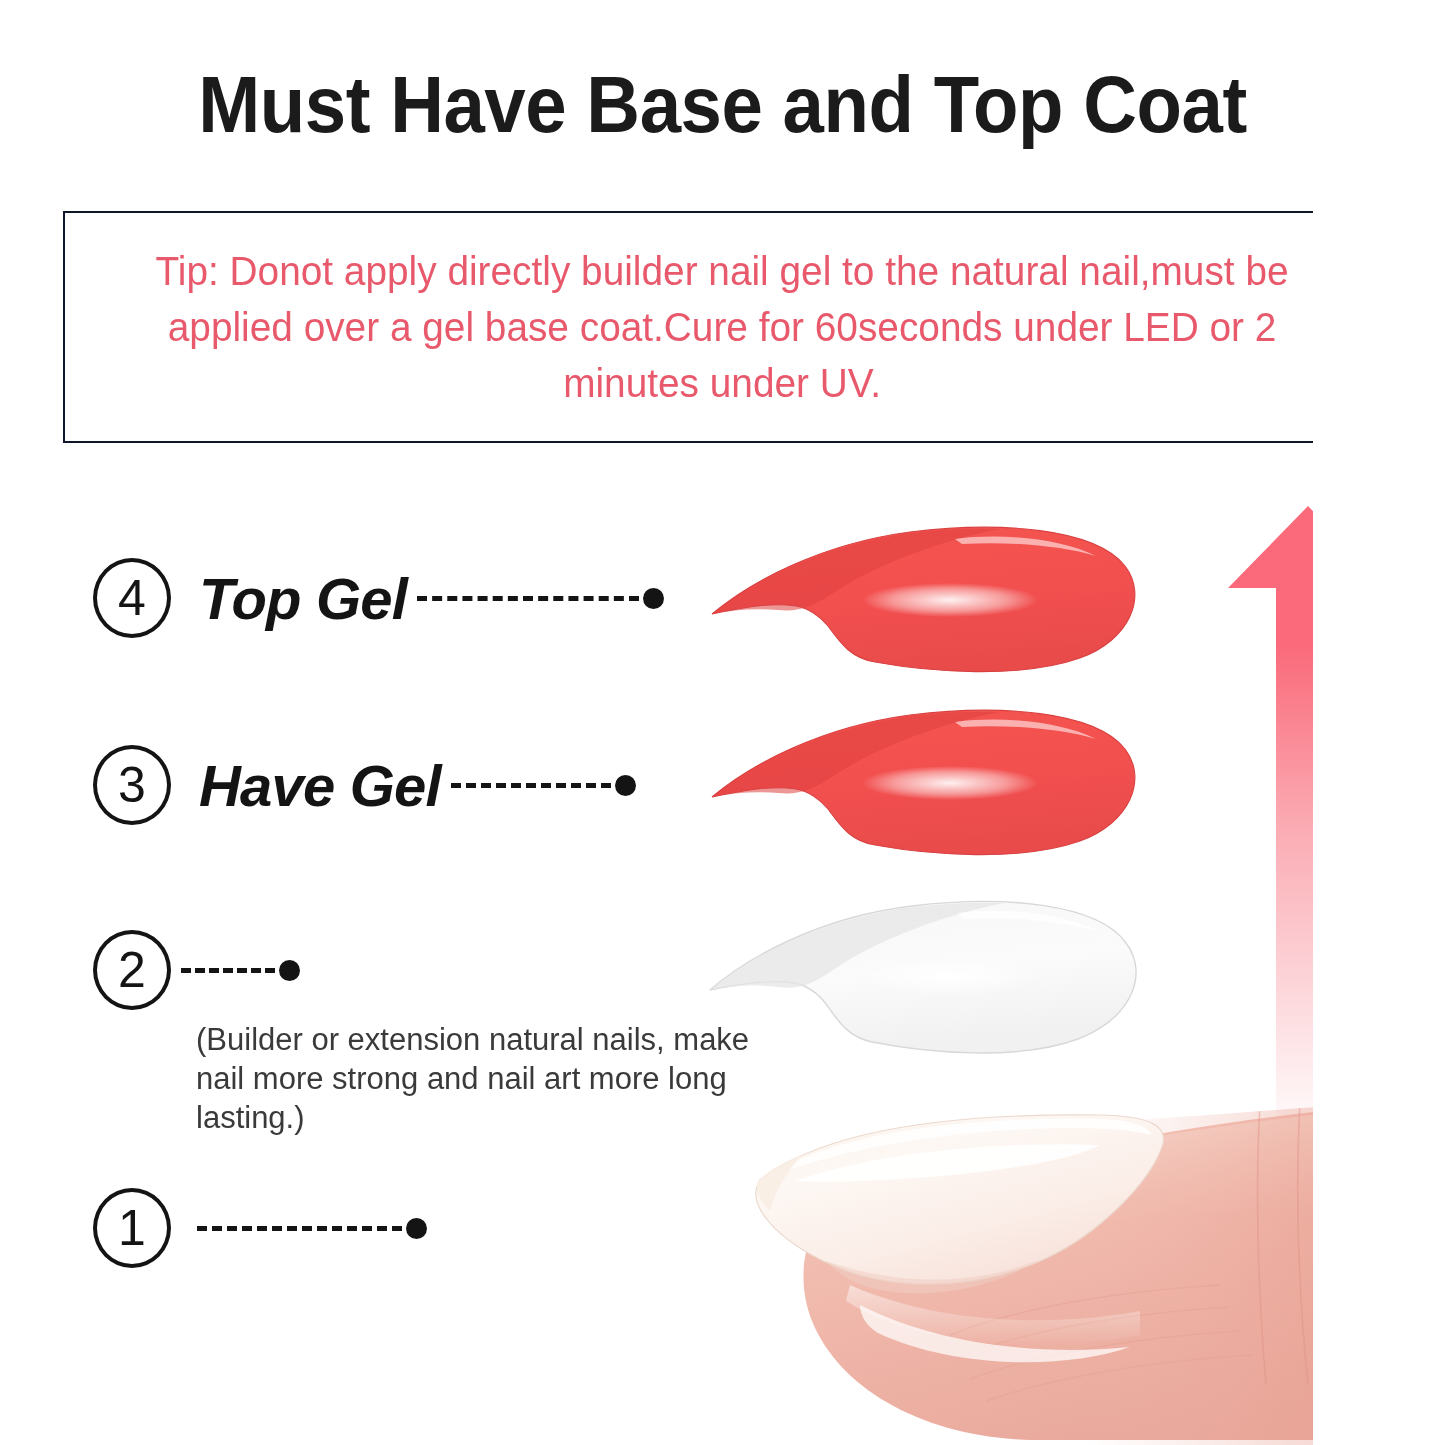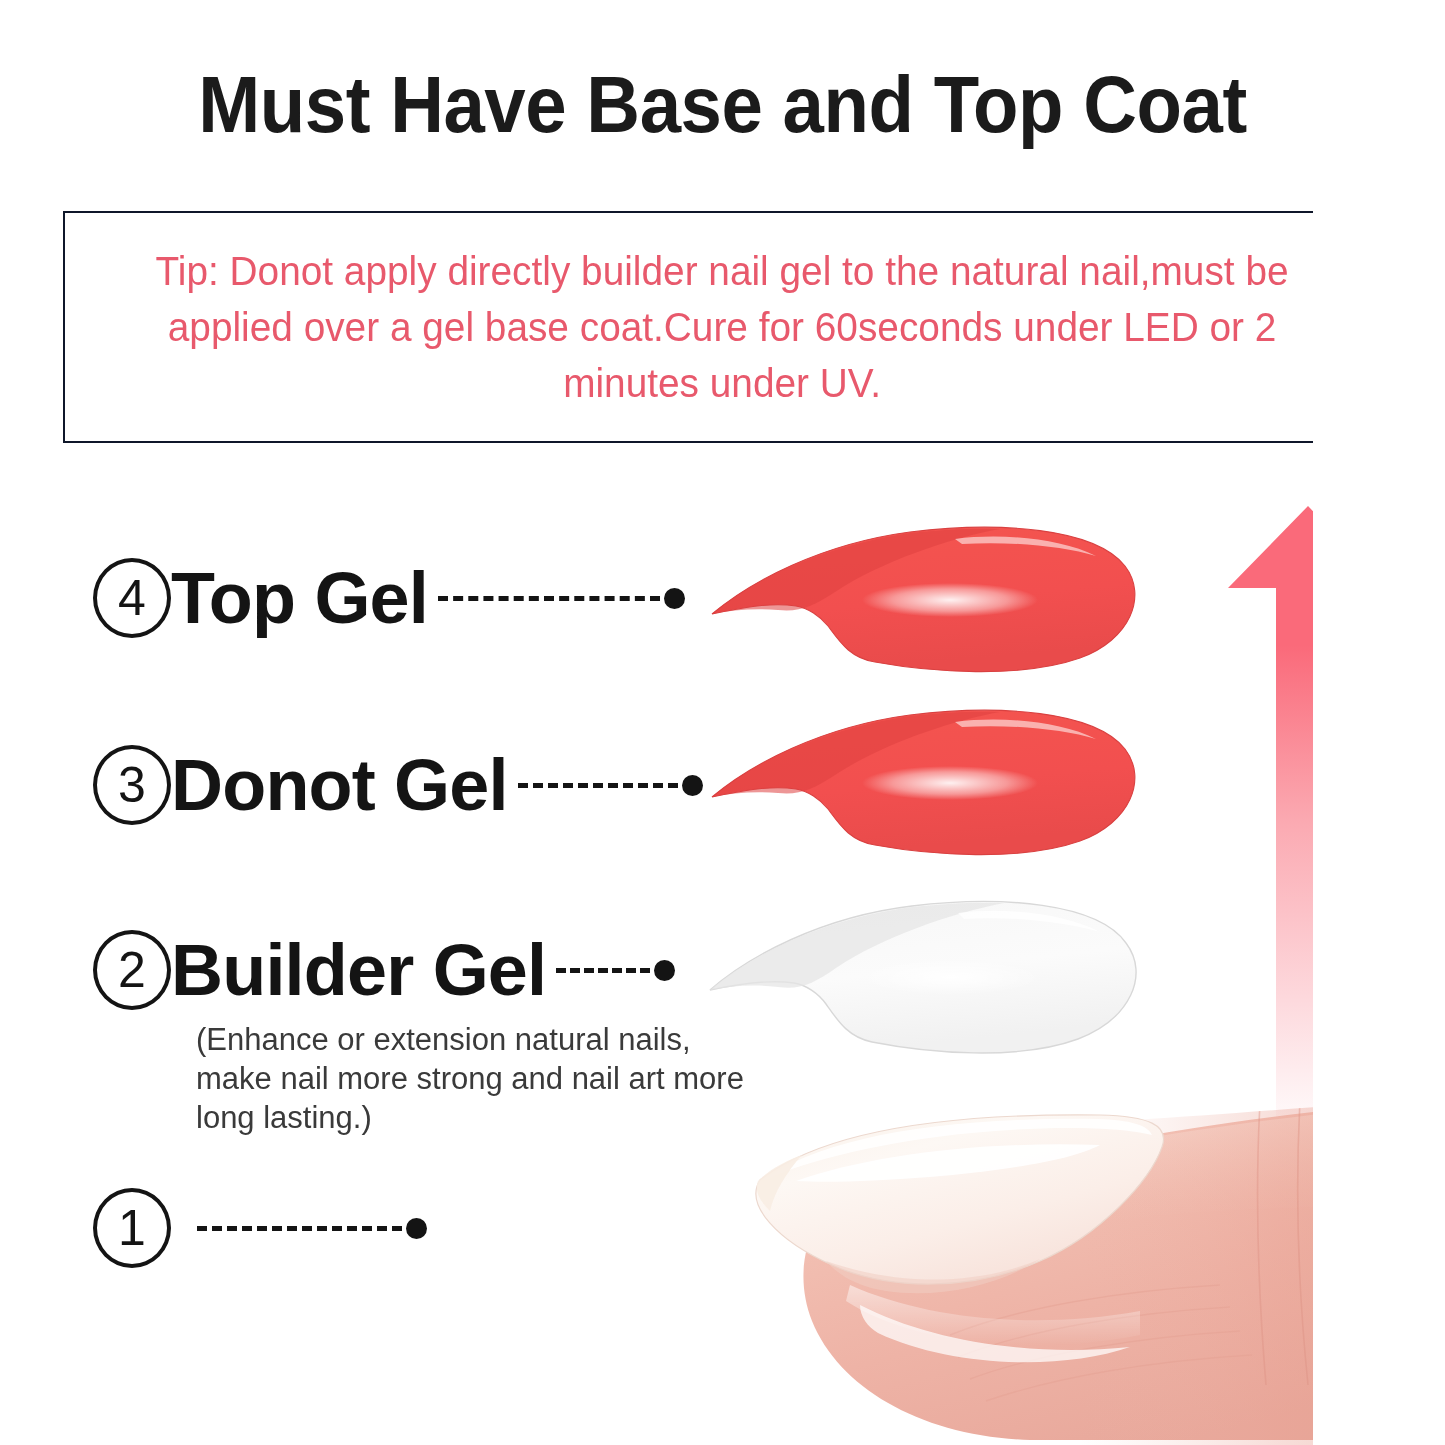--- a/index.html
+++ b/index.html
@@ -75,26 +75,28 @@
     display: flex;
     align-items: center;
     justify-content: center;
     font-size: 50px;
     font-weight: 400;
     color: #141414;
     font-family: "Liberation Sans", sans-serif;
     flex: 0 0 auto;
   }
   .step-label {
-    font-size: 72px;
+    margin-left: 28px;
+    font-size: 58px;
     font-weight: 700;
     color: #141414;
     letter-spacing: -0.8px;
     white-space: nowrap;
     font-family: "Liberation Sans", sans-serif;
+    font-style: italic;
   }
   .leader {
     position: relative;
     height: 20px;
     display: flex;
     align-items: center;
     flex: 0 0 auto;
   }
   .leader .dash {
     height: 0;
@@ -189,21 +191,21 @@
       <path d="M12,92 C50,60 120,22 210,10 C300,-1 395,6 425,44 C448,74 430,118 380,136 C320,157 230,150 175,140 C150,136 140,120 128,104 C120,94 108,86 96,84 C70,80 40,86 12,92 Z" fill="url(#rg4)" stroke="#d94141" stroke-width="1.1"></path>
       <path d="M12,92 C50,60 120,24 210,11 C245,7 275,6 300,7 C250,16 180,40 135,70 C112,85 100,90 78,88 C55,86 32,88 12,92 Z" fill="#de3f3f" opacity="0.55"></path>
       <path d="M118,96 C128,110 140,128 158,140 C146,140 134,136 128,128 C120,117 116,105 118,96 Z" fill="#ffffff" opacity="0.62"></path>
       <ellipse cx="250" cy="78" rx="88" ry="17" fill="url(#hl4)"></ellipse>
       <path d="M255,17 C300,11 360,16 396,34 C362,24 310,19 262,22 Z" fill="#ffffff" opacity="0.55"></path>
     </svg>
   </div>
 
   <div class="step" style="left:93px; top:745px;">
     <div class="step-num">3</div>
-    <div class="step-label">Donot Gel</div>
+    <div class="step-label">Have Gel</div>
     <div class="leader">
       <span class="dash" style="width:160px; margin-left:10px;"></span>
       <span class="dot"></span>
     </div>
   </div>
 
   <div class="blob" style="left:700px; top:705px;">
     <svg viewBox="0 0 445 160" xmlns="http://www.w3.org/2000/svg">
       <defs>
         <linearGradient id="rg3" x1="0" y1="0" x2="0.25" y2="1">
@@ -220,28 +222,27 @@
       <path d="M12,92 C50,60 120,22 210,10 C300,-1 395,6 425,44 C448,74 430,118 380,136 C320,157 230,150 175,140 C150,136 140,120 128,104 C120,94 108,86 96,84 C70,80 40,86 12,92 Z" fill="url(#rg3)" stroke="#d94141" stroke-width="1.1"></path>
       <path d="M12,92 C50,60 120,24 210,11 C245,7 275,6 300,7 C250,16 180,40 135,70 C112,85 100,90 78,88 C55,86 32,88 12,92 Z" fill="#de3f3f" opacity="0.55"></path>
       <path d="M118,96 C128,110 140,128 158,140 C146,140 134,136 128,128 C120,117 116,105 118,96 Z" fill="#ffffff" opacity="0.62"></path>
       <ellipse cx="250" cy="78" rx="88" ry="17" fill="url(#hl3)"></ellipse>
       <path d="M255,17 C300,11 360,16 396,34 C362,24 310,19 262,22 Z" fill="#ffffff" opacity="0.55"></path>
     </svg>
   </div>
 
   <div class="step" style="left:93px; top:930px;">
     <div class="step-num">2</div>
-    <div class="step-label">Builder Gel</div>
     <div class="leader">
       <span class="dash" style="width:94px; margin-left:10px;"></span>
       <span class="dot"></span>
     </div>
   </div>
 
-  <div class="step-note">(Enhance or extension natural nails, make nail more strong and nail art more long lasting.)</div>
+  <div class="step-note">(Builder or extension natural nails, make nail more strong and nail art more long lasting.)</div>
 
   <div class="blob" style="left:700px; top:895px; height:175px;">
     <svg viewBox="0 0 445 175" xmlns="http://www.w3.org/2000/svg">
       <defs>
         <linearGradient id="cg2" x1="0" y1="0" x2="0.3" y2="1">
           <stop offset="0%" stop-color="#f7f7f7"></stop>
           <stop offset="55%" stop-color="#fbfbfb"></stop>
           <stop offset="100%" stop-color="#f1f1f1"></stop>
         </linearGradient>
         <radialGradient id="chl2" cx="0.5" cy="0.5" r="0.5">

